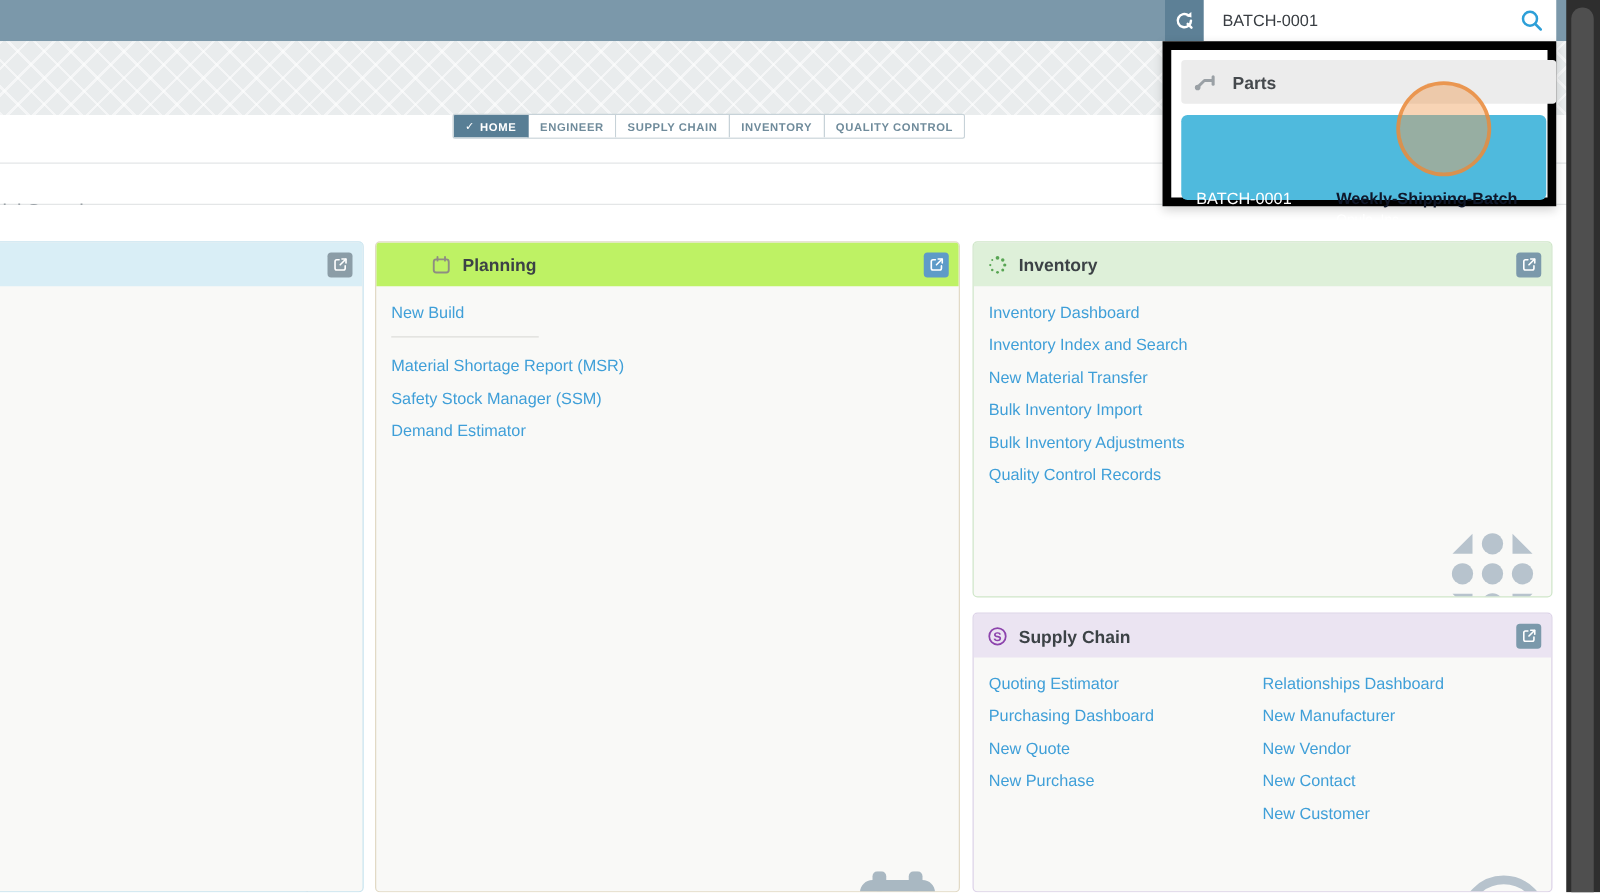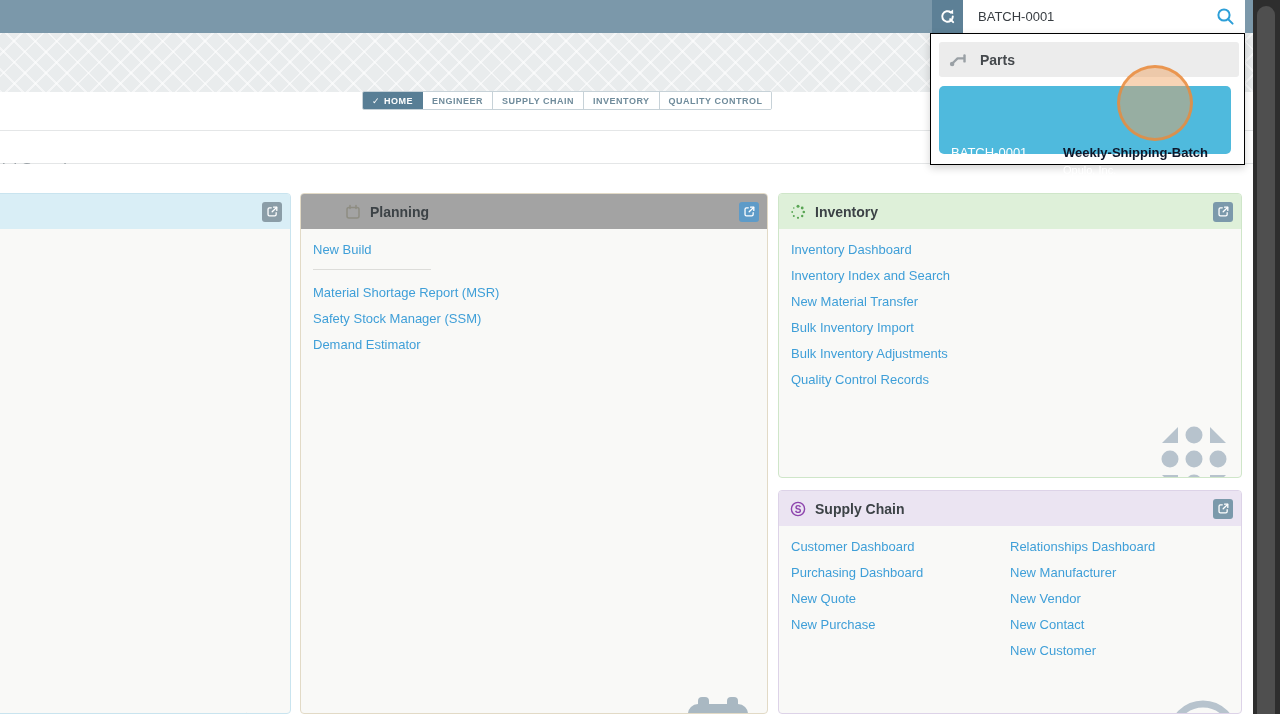--- a/index.html
+++ b/index.html
@@ -39,42 +39,42 @@
   a.plink { display:block; color:#3f9fd8; font-size:13px; line-height:13px; margin-bottom:13px;
     text-decoration:none; cursor:pointer; }
   .divider { width:118px; border-top:1px solid #ddddda; margin:3px 0 16px 0; }
   .wm { position:absolute; pointer-events:none; }
 
   .panel-left { left:-20px; top:193px; width:311px; height:521px; border-color:#c9e4ef; }
   .panel-left .panel-head { background:#d9eef6; }
   .panel-left .ext-btn { background:#8b9da7; }
 
   .panel-planning { left:300px; top:193px; width:468px; height:521px; border-color:#e2dac6; }
-  .panel-planning .panel-head { background:#a3a3a3;padding-left:44px; }
+  .panel-planning .panel-head { background:#bef264;padding-left:44px; }
   .panel-planning .ext-btn { background:#5e9bc8; }
 
   .panel-inventory { left:778px; top:193px; width:464px; height:285px; border-color:#cfe6c9; }
   .panel-inventory .panel-head { background:#def0d9; }
   .panel-inventory .ext-btn { background:#7b99ab; }
 
   .panel-supply { left:778px; top:490px; width:464px; height:224px; border-color:#ddd3e8; }
   .panel-supply .panel-head { background:#ebe4f2; }
   .panel-supply .ext-btn { background:#7b99ab; }
 
   .cols { display:flex; }
   .col { width:232px; }
 
   
   .searchbar { position:absolute; left:932px; top:0; width:313px; height:33px; display:flex; z-index:40; }
   .qs-btn { width:31px; height:33px; background:#5d8096; display:flex; align-items:center; justify-content:center; }
   .search-field { flex:1; height:33px; background:#fff; display:flex; align-items:center; padding:0 10px 0 15px; }
   .search-text { flex:1; color:#383d42; font-size:13px; }
 
   .dropdown { position:absolute; left:930px; top:33px; width:315px; height:132px; background:#fff;
-    border:1px solid #000000; box-shadow:0 3px 8px rgba(0,0,0,.18); z-index:40; }
+    border:7px solid #000000; box-shadow:0 3px 8px rgba(0,0,0,.18); z-index:40; }
   .dd-section { position:absolute; left:8px; top:8px; width:300px; height:35px; background:#ececec;
     border-radius:3px; display:flex; align-items:center; gap:12px; padding:0 10px; }
   .dd-section-label { font-size:14px; font-weight:bold; color:#45494d; }
   .dd-card { position:absolute; left:8px; top:52px; width:292px; height:68px; background:#4fbadd;
     border-radius:5px; padding:11px 12px; cursor:pointer; }
   .dd-row1 { display:flex; align-items:baseline; }
   .dd-num { width:112px; color:#fff; font-size:13px; }
   .dd-name { color:#0f172a; font-size:13px; font-weight:bold;margin-top:48px; }
   .dd-co { margin-left:112px; margin-top:4px; color:rgba(255,255,255,.95); font-size:11px; }
 
@@ -230,21 +230,21 @@
         <svg width="13" height="13" viewBox="0 0 16 16">
           <path d="M6.5 3.5H4.2C3.26 3.5 2.5 4.26 2.5 5.2v6.6c0 .94.76 1.7 1.7 1.7h6.6c.94 0 1.7-.76 1.7-1.7V9.5" stroke="#fff" stroke-width="1.6" fill="none" stroke-linecap="round"></path>
           <path d="M9.3 2.7h4v4" stroke="#fff" stroke-width="1.6" fill="none" stroke-linecap="round" stroke-linejoin="round"></path>
           <path d="M13 3L7.6 8.4" stroke="#fff" stroke-width="1.6" fill="none" stroke-linecap="round"></path>
         </svg>
       </div>
     </div>
     <div class="panel-body">
       <div class="cols">
         <div class="col">
-          <a class="plink">Customer Dashboard</a>
+          <a class="plink">Quoting Estimator</a>
           <a class="plink">Purchasing Dashboard</a>
           <a class="plink">New Quote</a>
           <a class="plink">New Purchase</a>
         </div>
         <div class="col">
           <a class="plink">Relationships Dashboard</a>
           <a class="plink">New Manufacturer</a>
           <a class="plink">New Vendor</a>
           <a class="plink">New Contact</a>
           <a class="plink">New Customer</a>

